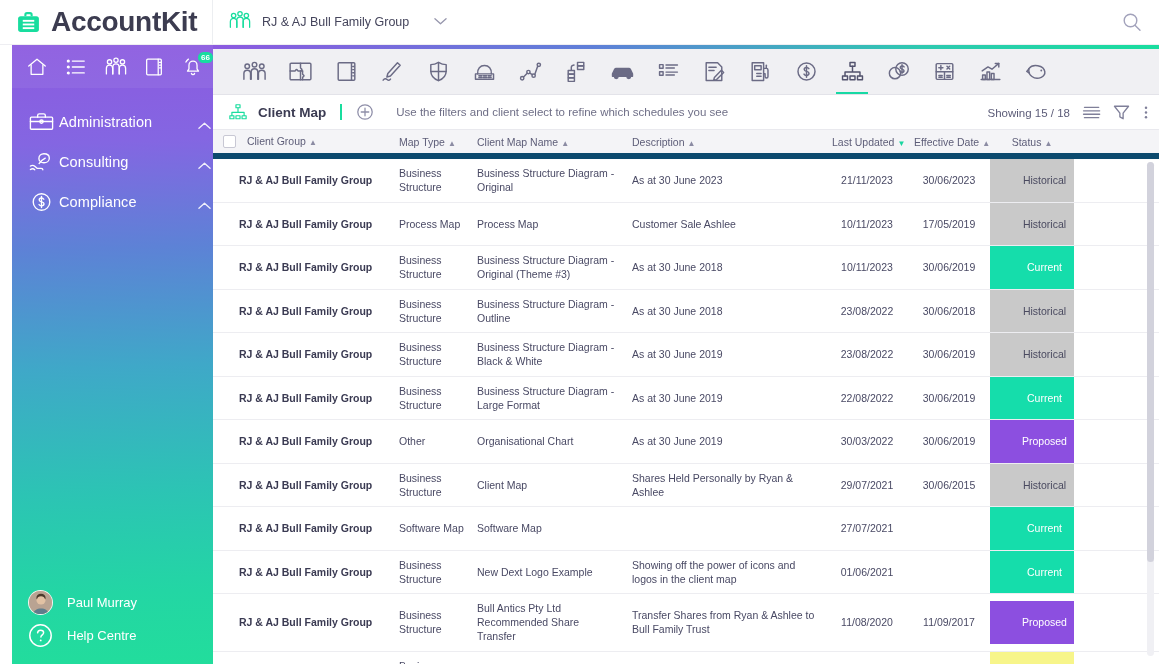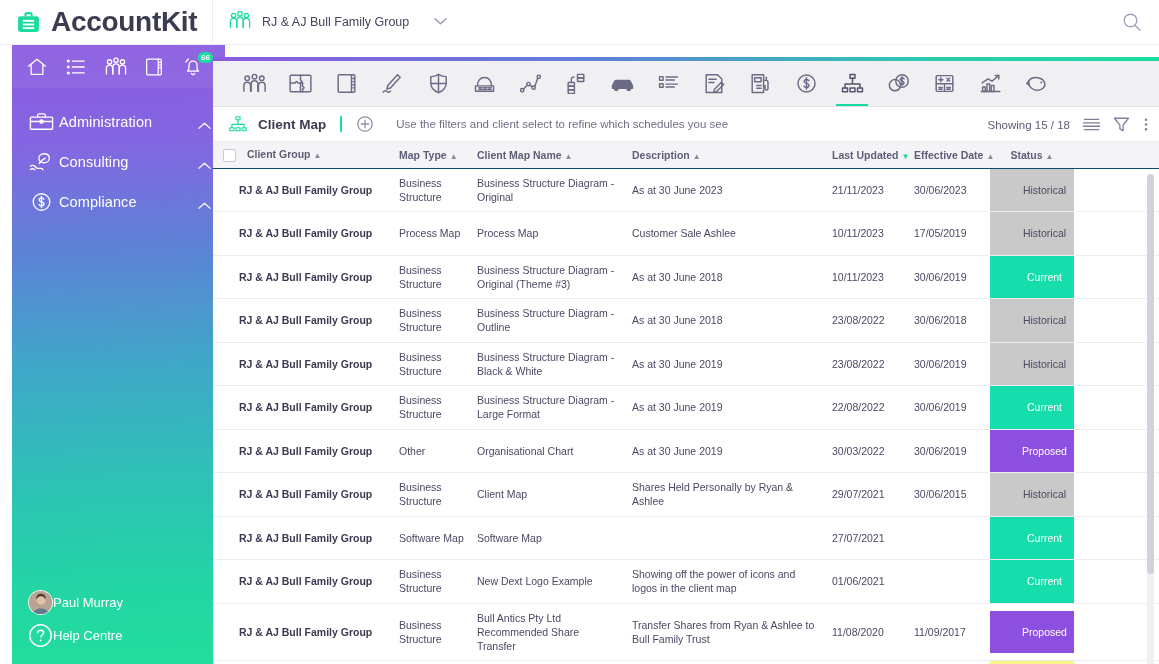--- a/index.html
+++ b/index.html
@@ -58,33 +58,33 @@
   .nav-item {
     height: 40px; display: flex; align-items: center; padding: 0 14px 0 16px;
     gap: 4px; cursor: pointer; color: #ffffff;
   }
   .nav-item .ni-icon { width: 27px; height: 25px; flex: 0 0 27px; }
   .nav-item .ni-label { font-size: 14.5px; flex: 1; letter-spacing: 0.1px; }
   .nav-item .ni-chev { width: 13px; height: 13px; opacity: .9; }
   #nav-top { padding-top: 14px; }
   #side-bottom { position: absolute; left: 0; bottom: 12px; width: 213px; }
   .side-user {
-    height: 33px; display: flex; align-items: center; gap: 0;
+    height: 33px; display: flex; align-items: center; gap: 14px;
     padding-left: 16px; color: #ffffff; cursor: pointer;
   }
   .side-user .av {
     width: 25px; height: 25px; border-radius: 50%; flex: 0 0 25px;
     border: 1.5px solid rgba(255,255,255,0.85); overflow: hidden;
     background: #c9b9a8;
   }
   .side-user .su-label { font-size: 13px; }
 
   
   #main {
-    position: absolute; left: 213px; top: 57px; width: 946px; height: 520px;
+    position: absolute; left: 213px; top: 45px; width: 946px; height: 520px;
     background: #ec4899;
   }
   #accentbar { height: 4px; width: 946px;
     background: linear-gradient(90deg, #8c5ae0 0%, #5f7fd8 40%, #2ec9b0 75%, #19dd9e 100%); }
 
   
   #modulebar {
     height: 46px; background: #f0f0f3; display: flex; align-items: flex-end;
     padding-left: 18px; gap: 0px; border-bottom: 1px solid #e3e3e9;
   }
@@ -112,38 +112,38 @@
     position: absolute; right: 10px; top: 0; height: 35px;
     display: flex; align-items: center; gap: 11px;
   }
   #showing { font-size: 11.5px; color: #5c5c78; }
   #title-right .tri { width: 20px; height: 20px; cursor: pointer; }
 
   
   #tablewrap { position: relative; width: 946px; height: 534px; background: #ffffff; }
   table { width: 946px; border-collapse: collapse; table-layout: fixed; }
   thead th {
-    background: #f4f4f7; height: 26px; font-size: 10.5px; font-weight: bold;
+    background: #f4f4f7; height: 26px; font-size: 10.5px; font-weight: normal;
     color: #5d5d78; text-align: left; padding: 0 6px; vertical-align: middle;
-    border-bottom: 1px solid #0c4a6e; white-space: nowrap; margin-left: 28px;
+    border-bottom: 6px solid #0c4a6e; white-space: nowrap; margin-left: 28px;
   }
   thead th .sar { font-size: 8px; margin-left: 3px; color: #8b8ba3; }
   thead th .sar.act { color: #19d6a0; }
   .cb {
     width: 13px; height: 13px; border: 1.5px solid #c8c8d4; border-radius: 2px;
     background: #ffffff; display: inline-block; vertical-align: middle;
     margin-left: 4px; cursor: pointer;
   }
   tbody td {
     font-size: 10.5px; color: #494964; padding: 7px 6px; vertical-align: middle;
     border-bottom: 1px solid #ededf1; line-height: 1.35;
   }
   tbody tr { height: 42.5px; }
   td.c-group { font-weight: bold; color: #3a3a52; padding-left: 26px; }
-  td.c-upd, td.c-eff { text-align: left; white-space: nowrap; }
+  td.c-upd, td.c-eff { text-align: center; white-space: nowrap; }
   td.c-status { padding: 0; text-align: center; }
   .badge {
     display: flex; align-items: center; justify-content: center;
     height: 42.5px; font-size: 10.5px; padding-left: 25px;
   }
   .badge.historical { background: #c9c9c9; color: #4a4a60; }
   .badge.current    { background: #15ddab; color: #ffffff; }
   .badge.proposed   { background: #8c4fe0; color: #ffffff; }
   .badge.sandbox    { background: #f7f58a; color: #5a5a40; }
 

